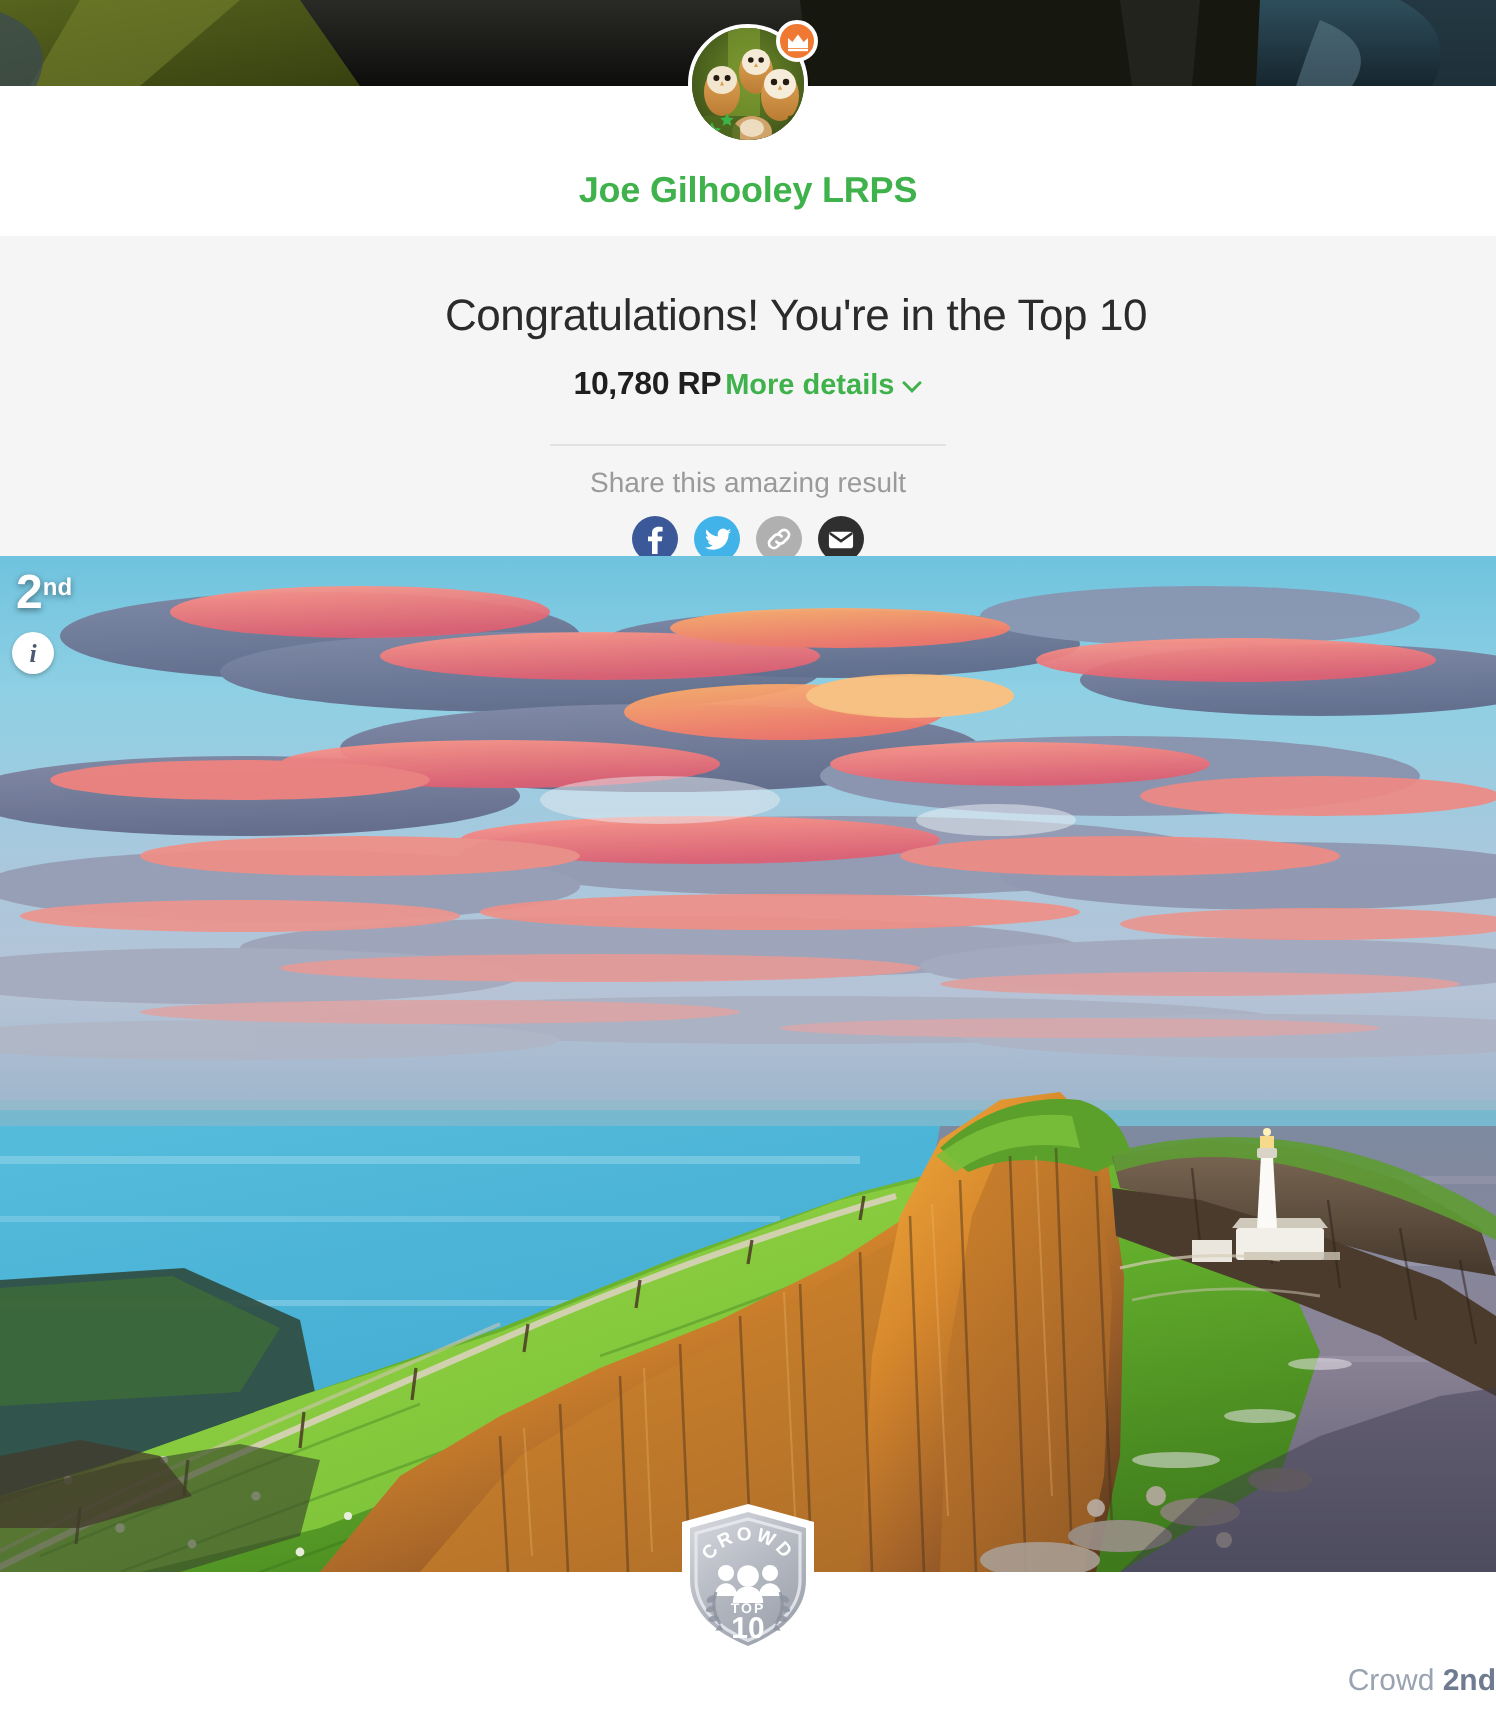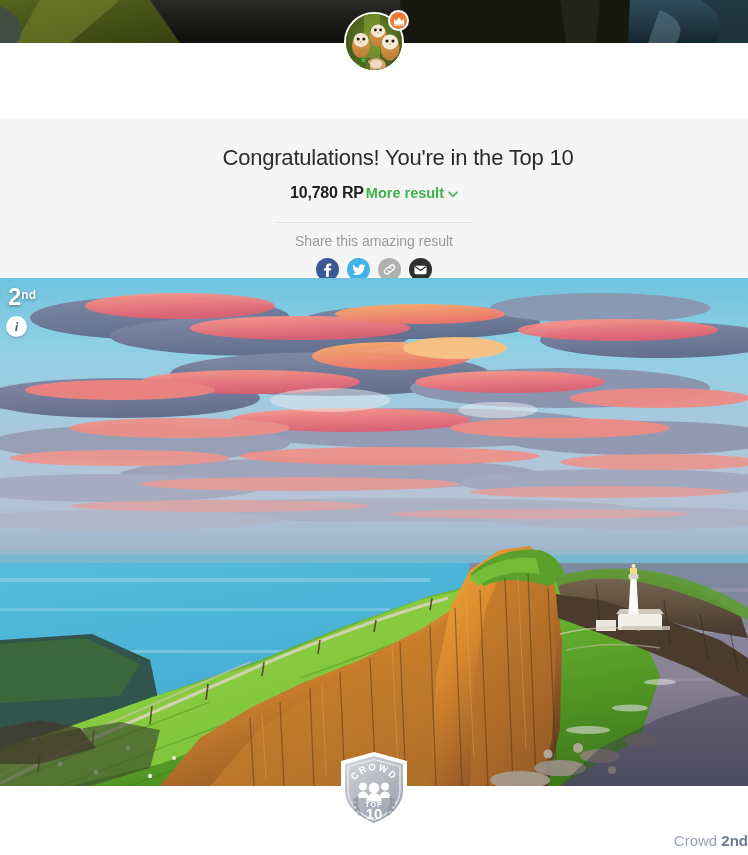--- a/index.html
+++ b/index.html
@@ -209,29 +209,30 @@
         </div>
       </div>
       <div class="crown-badge">
         <svg width="12" height="10" viewBox="0 0 12 10">
           <path d="M1 8 L1 3 L3.2 5 L6 1.2 L8.8 5 L11 3 L11 8 Z" fill="#fff"></path>
           <rect x="1" y="8.4" width="10" height="1.2" fill="#fff"></rect>
         </svg>
       </div>
     </div>
 
+    <div class="profile-name">Joe Gilhooley LRPS</div>
   </div>
 
   <div class="result-panel">
     <div class="congrats">Congratulations! You're in the Top 10</div>
 
     <div class="rp-row">
       <span class="rp-value">10,780 RP</span>
       <span class="more-details">
-        <span>More result</span>
+        <span>More details</span>
         <span class="chev">
           <svg width="10" height="7" viewBox="0 0 10 7">
             <path d="M1 1.4 L5 5.4 L9 1.4" stroke="#3fb24c" stroke-width="1.5" fill="none" stroke-linecap="round"></path>
           </svg>
         </span>
       </span>
     </div>
 
     <div class="divider"></div>
 

